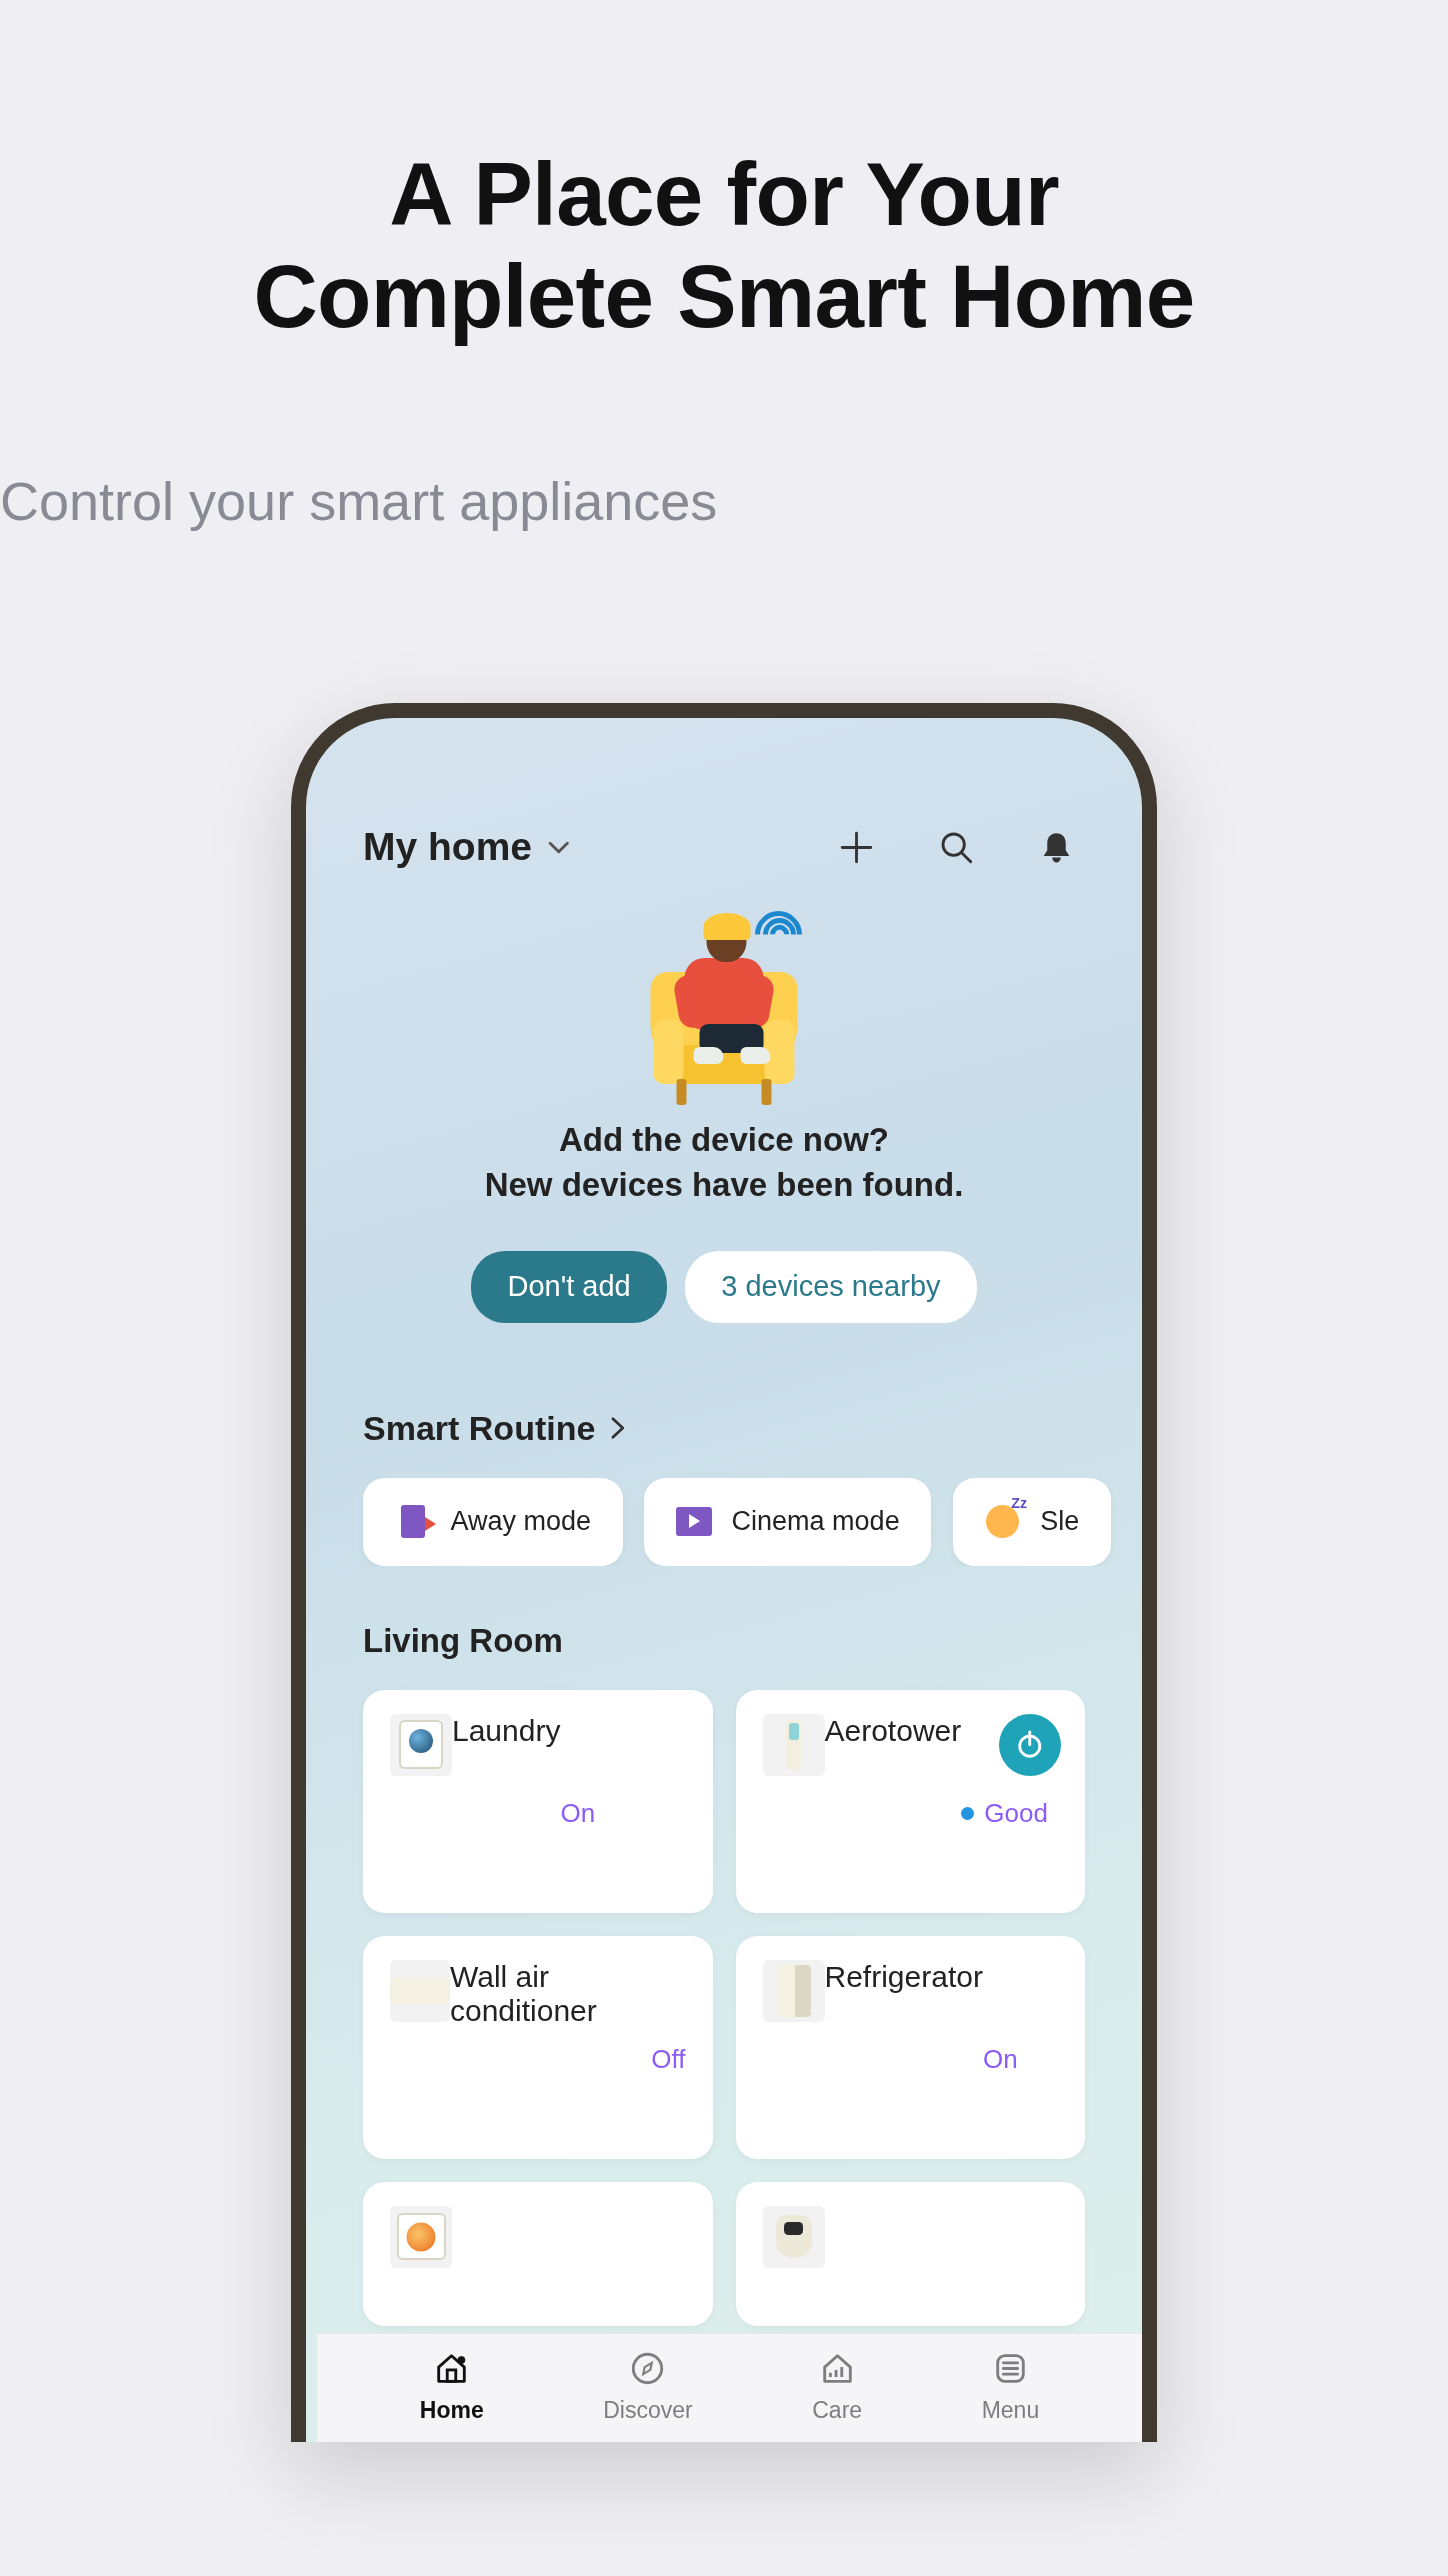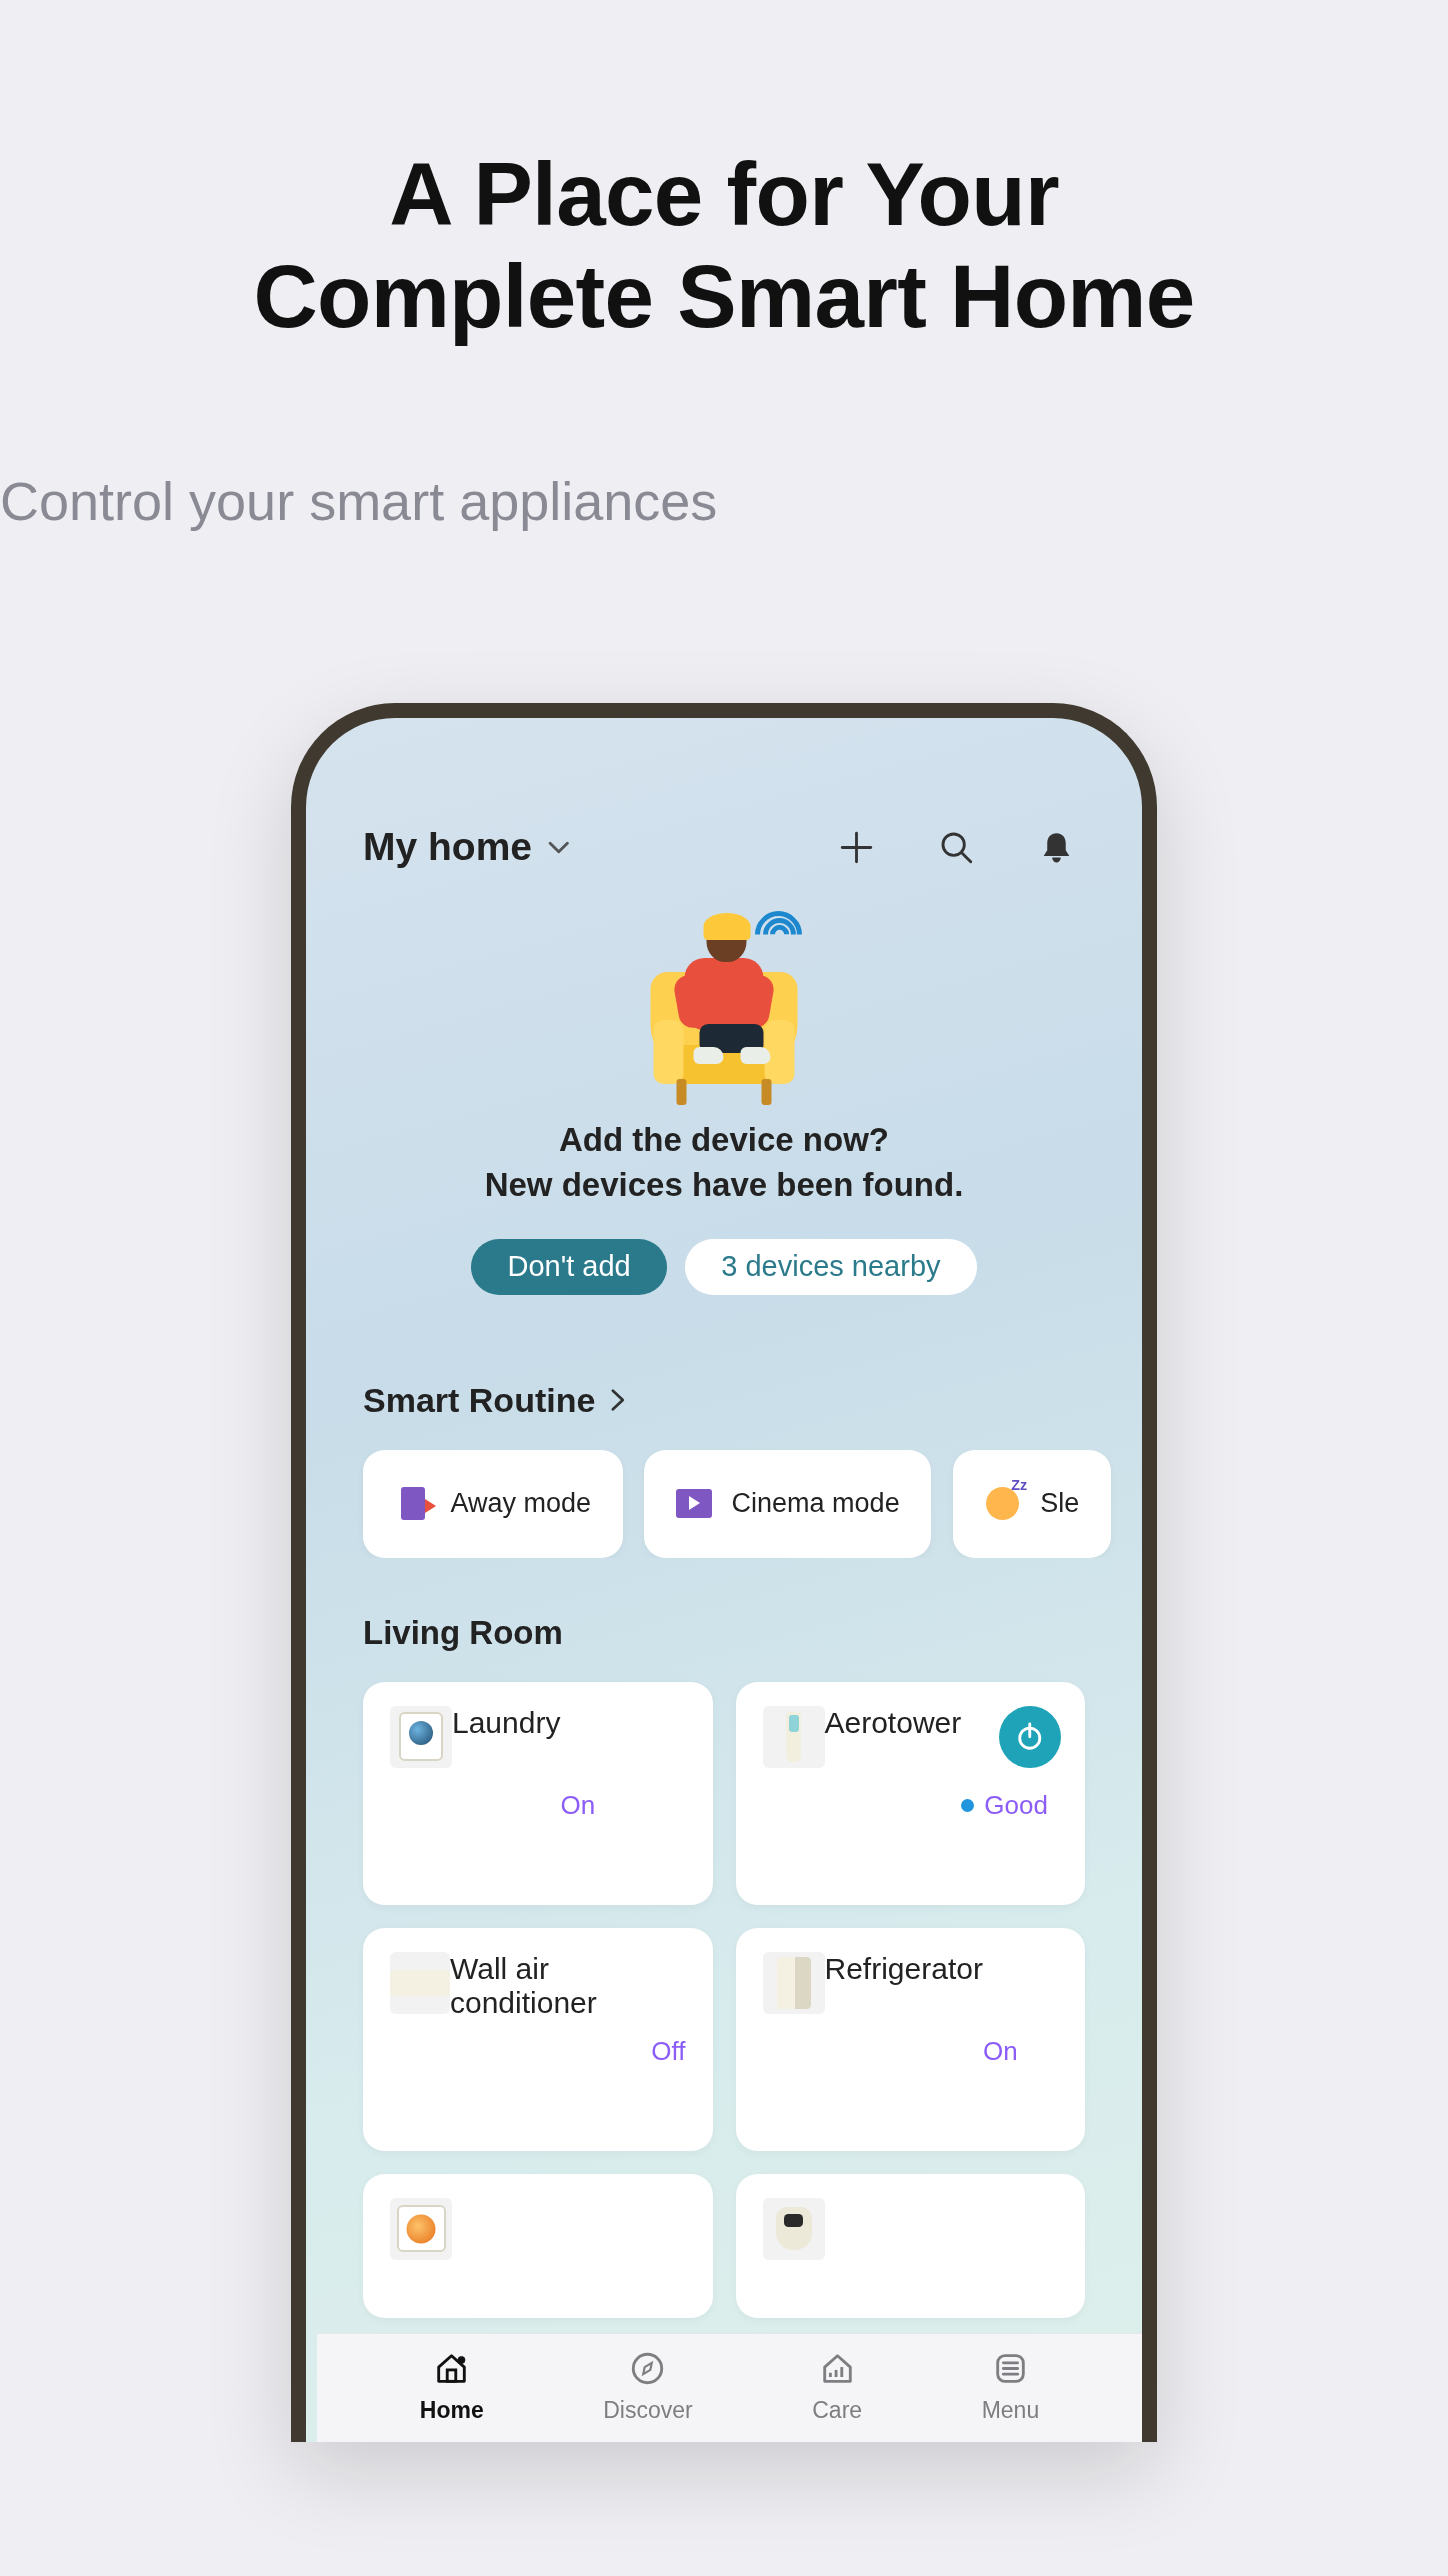--- a/index.html
+++ b/index.html
@@ -138,37 +138,37 @@
 
   .banner-text {
     text-align:center; font-size:33px; font-weight:600; color:#222; line-height:1.35;
     margin-top: 13px;
   }
   .banner-btns {
     display:flex; justify-content:center; gap:18.6px; margin-top:31.5px;
   }
   .btn {
     display:inline-flex; align-items:center; justify-content:center;
-    height:56px; padding:0 36px; border-radius:34px; font-size:29px; font-weight:500;
+    height:72px; padding:0 36px; border-radius:34px; font-size:29px; font-weight:500;margin-top:12px;
   }
   .btn-primary { background:#2A7A8C; color:#fff; }
   .btn-secondary { background:#fff; color:#2A7A8C; }
 
   .sec-header {
     display:flex; align-items:center; gap:14.3px; padding:0 57px;
     font-size:34px; font-weight:700; color:#222;
   }
   .sec-chev { width:15.7px; height:24px; }
   .routines {
     display:flex; gap:21.5px; padding:0 0 0 57px; margin-top:30px;
     overflow:hidden;
   }
   .routine-card {
     flex:0 0 auto; display:flex; align-items:center; gap:20px;
-    height:108px; padding:0 31.5px; background:#fff; border-radius:21.5px;
+    height:88px; padding:0 31.5px; background:#fff; border-radius:21.5px;
     font-size:27px; font-weight:500; color:#222;
     box-shadow: 0 2.9px 8.6px rgba(0,0,0,0.04);
   }
   .ric { width:36px; height:36px; display:flex; align-items:center; justify-content:center; border-radius:4.3px;}
   .ric-away { position:relative; }
   .ric-away .door { width:24px; height:33px; background:#7E57C2; border-radius:2.9px; }
   .ric-away .arrow { position:absolute; right:-5.7px; top:13px; width:0;height:0;
      border-top:7.2px solid transparent; border-bottom:7.2px solid transparent; border-left:11.4px solid #E84F3D;}
   .ric-cinema { width:37px; height:29px; background:#7E57C2; border-radius:2.9px; position:relative;}
   .ric-cinema::after{ content:""; position:absolute; left:13px; top:7.2px;

